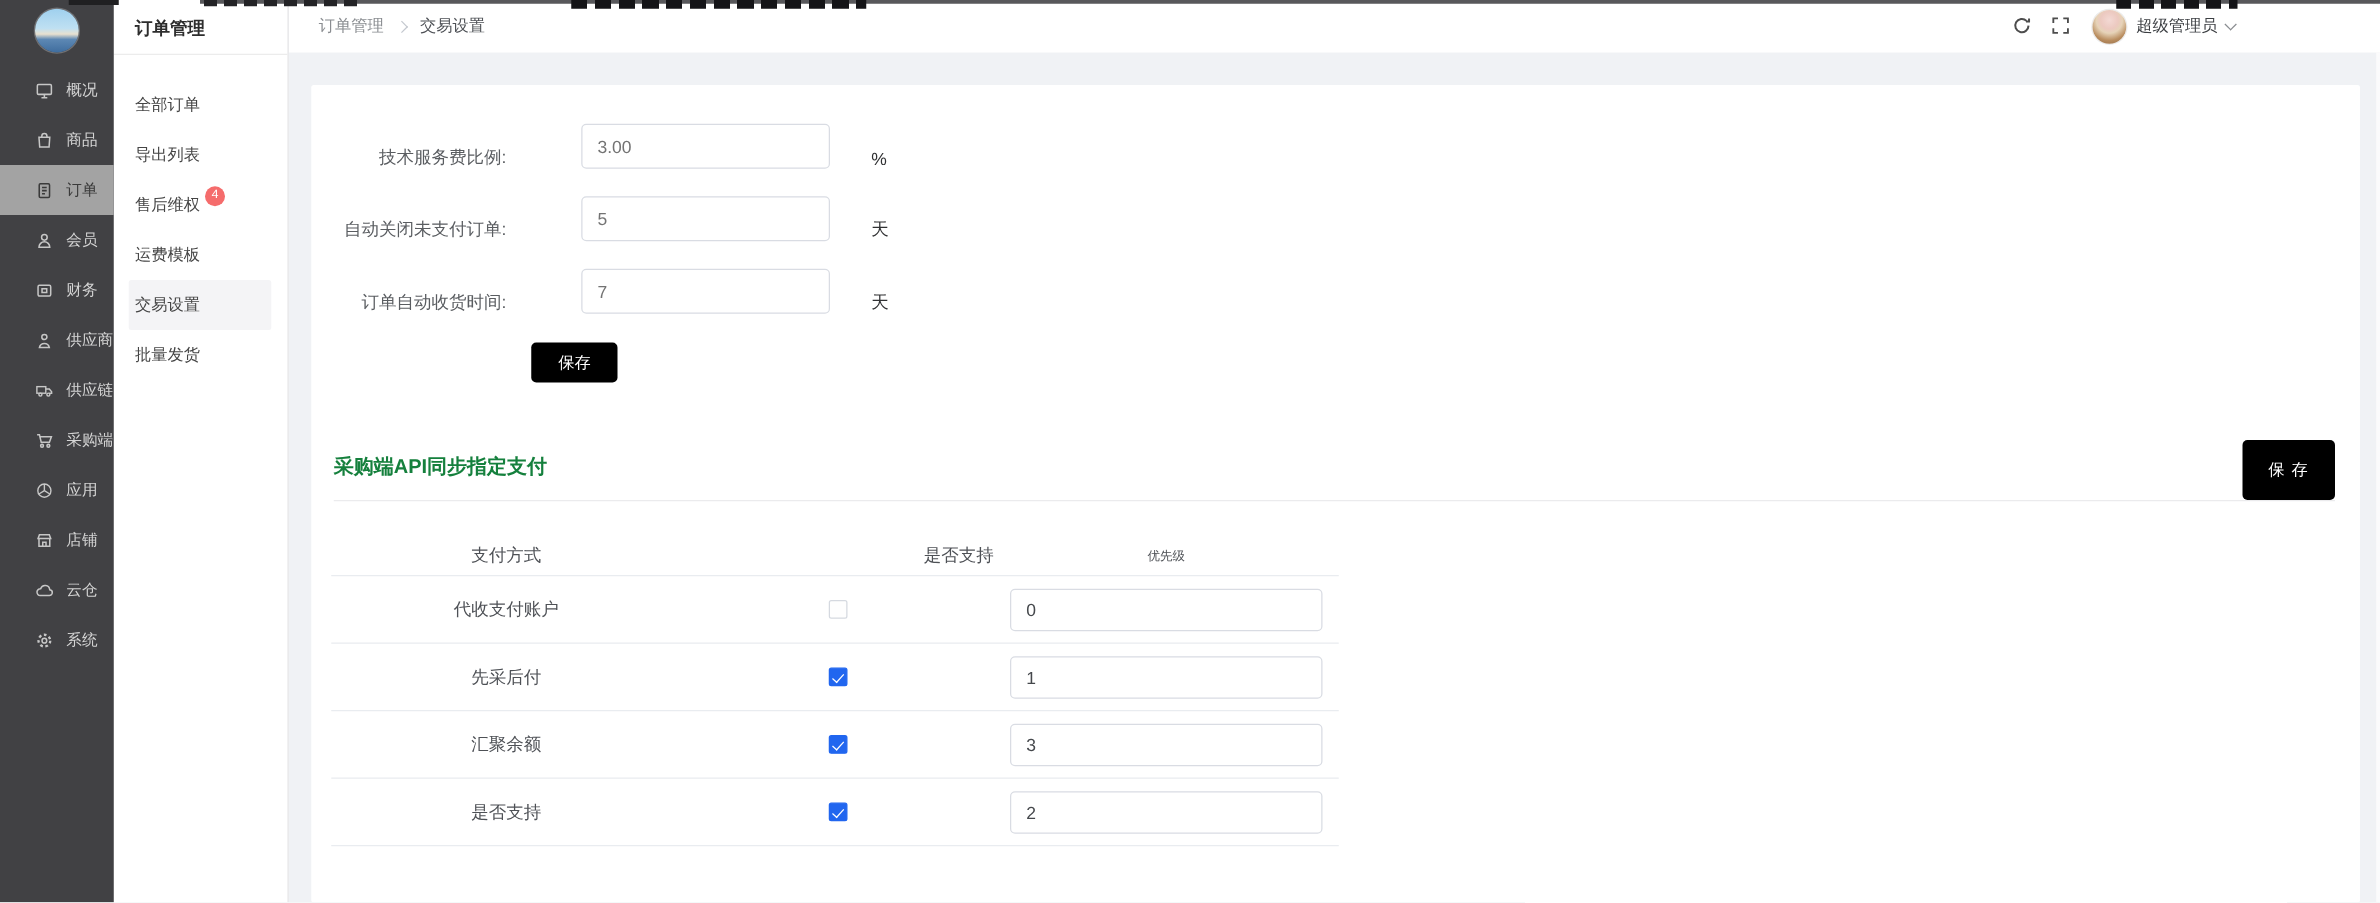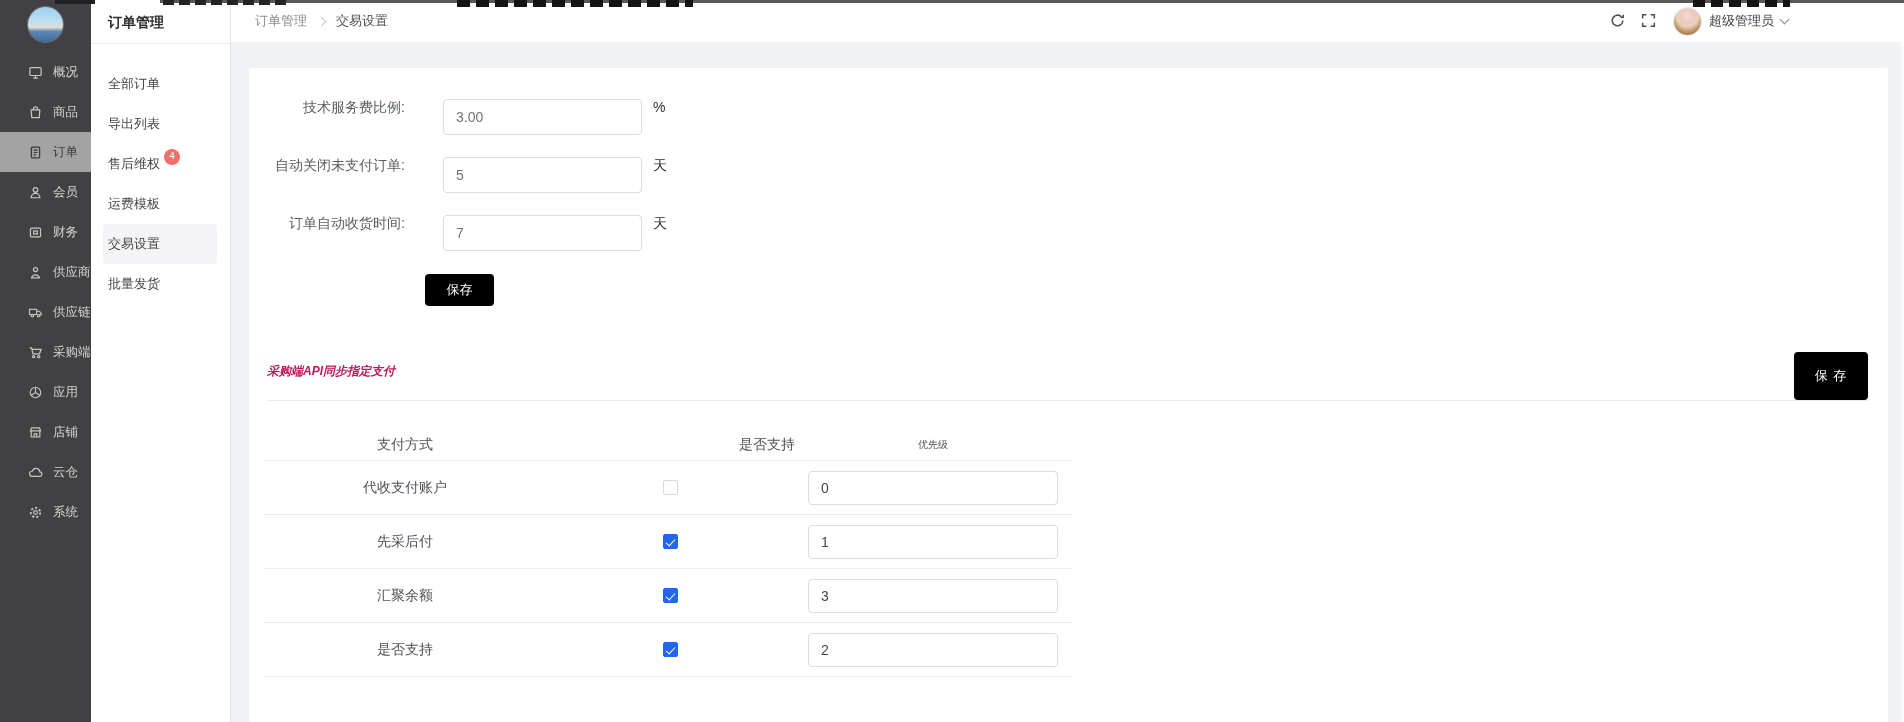--- a/index.html
+++ b/index.html
@@ -51,31 +51,31 @@
             box-shadow:0 0 0 1px #ebebeb; }
   .user-name { margin-left:8px; font-size:13px; color:#3c3f43; }
   .chev { width:7px; height:7px; border-right:1.4px solid #8a8d91; border-bottom:1.4px solid #8a8d91;
           transform:rotate(45deg); margin:-3px 0 0 7px; }
 
   
   .content-bg { position:absolute; left:231px; top:42px; width:1673px; height:680px; background:#f0f2f5; }
   .card { position:absolute; left:249px; top:68px; width:1639px; height:654px; background:#fff;
           border-radius:2px; z-index:6; }
 
-  .form-row { position:absolute; left:0; height:36px; display:flex; align-items:flex-start; }
+  .form-row { position:absolute; left:0; height:36px; display:flex; align-items:flex-end;gap:22px; }
   .form-label { width:166px; text-align:right; padding-right:10px; font-size:14px; color:#5a5d61; }
   .text-input { width:199px; height:36px; border:1px solid #d9dce3; border-radius:4px; padding:0 12px;
                 font-size:14px; color:#737373; background:#fff; outline:none;
                 font-family:"Liberation Sans","DejaVu Sans",sans-serif;margin-left:28px; }
   .suffix { margin-left:11px; font-size:14px; color:#303133; }
   .btn { border:none; background:#000000; color:#fff; font-size:13px; border-radius:4px; cursor:pointer;
          font-family:"Liberation Sans","DejaVu Sans",sans-serif; }
   .btn-save-form { position:absolute; left:176px; top:206px; width:69px; height:32px; }
 
-  .section-title { position:absolute; left:18px; top:295px; font-size:12px; font-weight:bold; color:#be185d;font-style:italic; }
+  .section-title { position:absolute; left:18px; top:295px; font-size:16px; font-weight:bold; color:#15803d; }
   .btn-save-section { position:absolute; left:1545px; top:284px; width:74px; height:48px; letter-spacing:1px; }
   .section-divider { position:absolute; left:18px; top:332px; width:1601px; height:1px; background:#ebebed; }
 
   
   .pay-table { position:absolute; left:16px; top:361px; width:806px; }
   .t-row { display:flex; align-items:center; border-bottom:1px solid #ecef f2; }
   .t-head { height:32px; border-bottom:1px solid #e9ecf0; }
   .t-body-row { height:54px; border-bottom:1px solid #e9ecf0; }
   .c1 { width:280px; text-align:center; font-size:14px; color:#4e5156; }
   .c2 { width:250px; display:flex; justify-content:center; }

